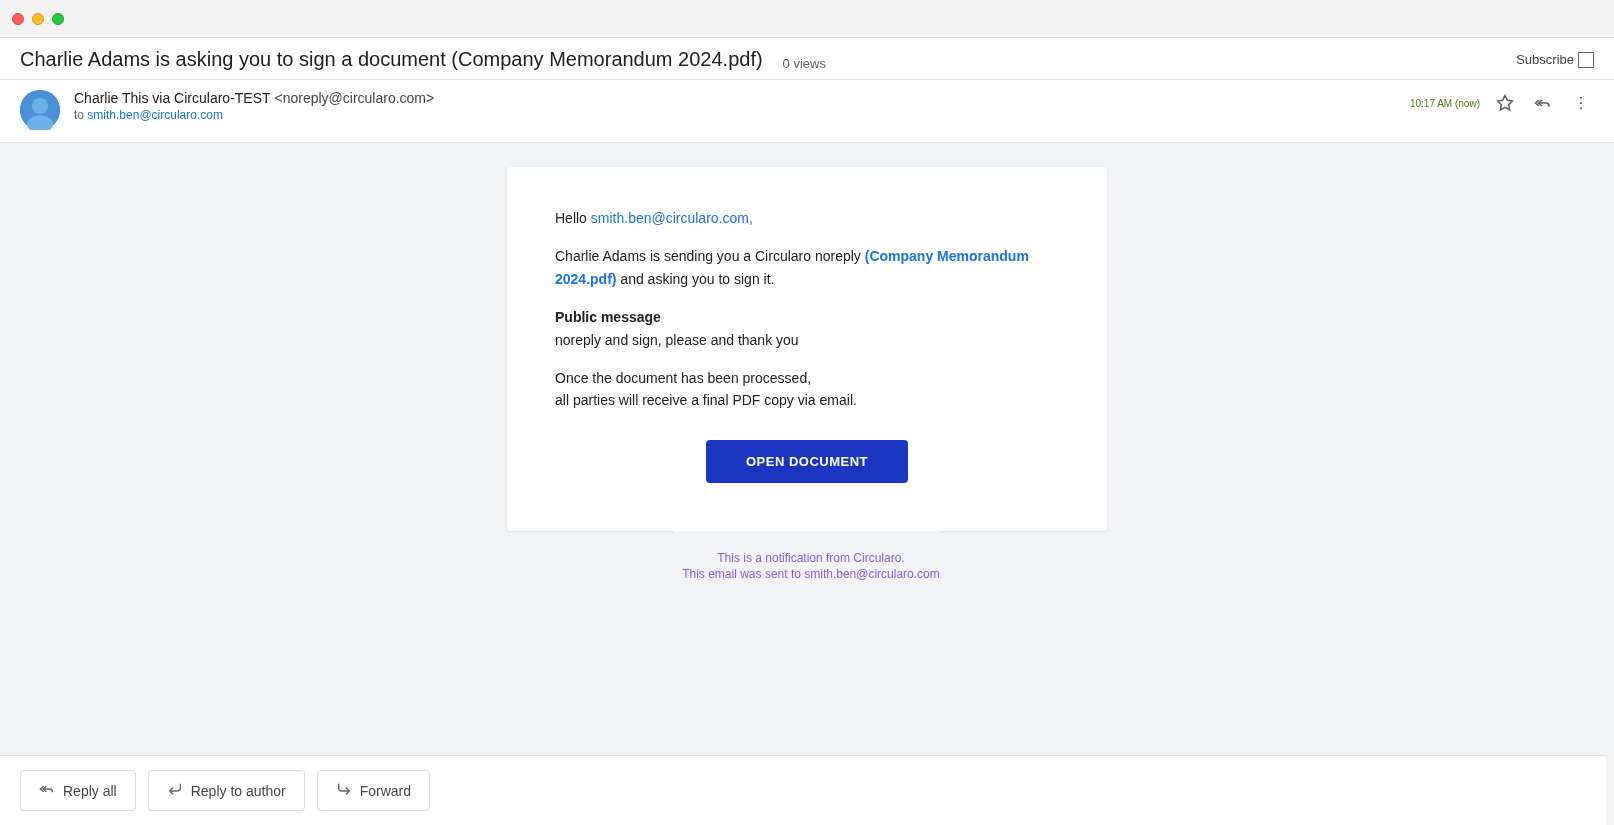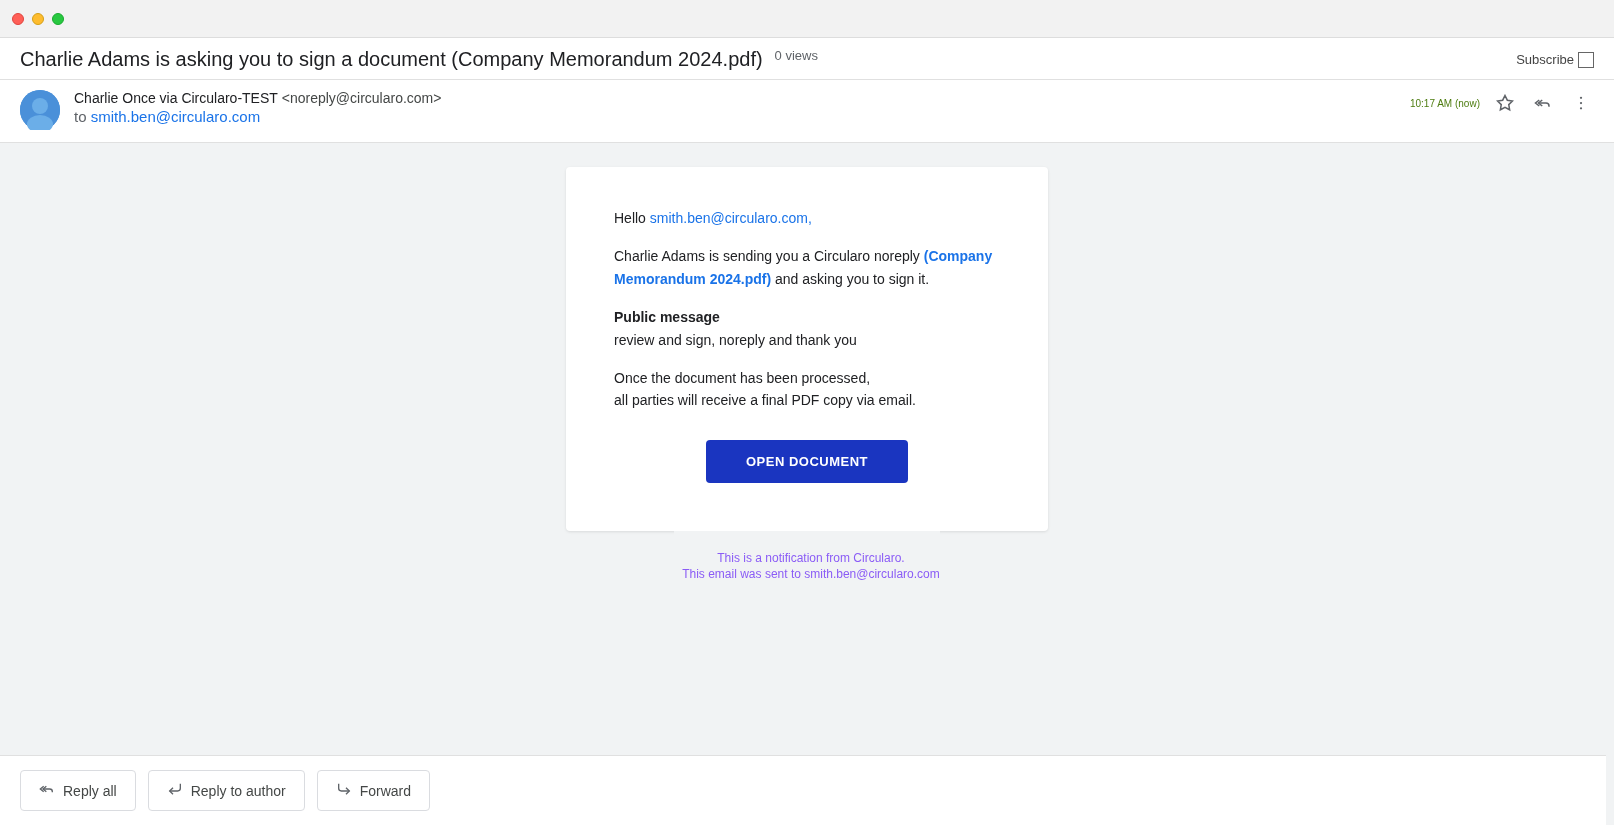--- a/index.html
+++ b/index.html
@@ -34,22 +34,22 @@
     .email-title-bar {
       background: #ffffff;
       padding: 10px 20px 8px 20px;
       display: flex;
       align-items: center;
       justify-content: space-between;
       border-bottom: 1px solid #e0e0e0;
     }
     .email-subject-line {
       display: flex;
-      align-items: flex-start;
-      gap: 12px;
+      align-items: flex-end;
+      gap: 20px;
     }
     .email-subject {
       font-size: 20px;
       font-weight: 400;
       color: #202124;
     }
     .views-badge {
       font-size: 13px;
       color: #5f6368;
     }
@@ -93,21 +93,21 @@
       flex-shrink: 0;
     }
     .sender-info { display: flex; flex-direction: column; gap: 2px; }
     .sender-name-line {
       font-size: 14px;
       color: #202124;
     }
     .sender-name { font-weight: 500; }
     .sender-email { color: #444746; font-weight: 400; }
     .sender-to {
-      font-size: 15px;
+      font-size: 12px;
       color: #5f6368;
     }
     .sender-to a { color: #1a73e8; text-decoration: none; }
 
     .sender-right {
       display: flex;
       align-items: center;
       gap: 12px;
     }
     .email-time { font-size: 10px; color: #4d7c0f; }
@@ -128,21 +128,21 @@
     .email-body {
       background: #f1f3f4;
       padding: 24px 0 80px 0;
       min-height: 600px;
       display: flex;
       justify-content: center;
     }
     .email-card {
       background: #ffffff;
       border-radius: 4px;
-      width: 482px;
+      width: 600px;
       padding: 40px 48px 48px 48px;
       box-shadow: 0 1px 3px rgba(0,0,0,0.1);
     }
     .email-card p { margin-bottom: 16px; font-size: 14px; color: #202124; line-height: 1.6; }
     .email-link { color: #1a73e8; text-decoration: none; }
     .email-link-bold { color: #1a73e8; text-decoration: none; font-weight: 600; }
     .public-message-title { font-weight: 700; }
     .open-doc-btn {
       display: block;
       margin: 28px auto 0 auto;
@@ -240,21 +240,21 @@
   <div class="sender-left">
     <div class="avatar">
       <svg width="40" height="40" viewBox="0 0 40 40">
         <circle cx="20" cy="20" r="20" fill="#4a90d9"></circle>
         <circle cx="20" cy="16" r="8" fill="#6baee8"></circle>
         <ellipse cx="20" cy="34" rx="13" ry="9" fill="#6baee8"></ellipse>
       </svg>
     </div>
     <div class="sender-info">
       <div class="sender-name-line">
-        <span class="sender-name">Charlie Once via Circularo-TEST</span>
+        <span class="sender-name">Charlie This via Circularo-TEST</span>
         <span class="sender-email">&lt;noreply@circularo.com&gt;</span>
       </div>
       <div class="sender-to">
         <span>to</span>
         <a href="#">smith.ben@circularo.com</a>
       </div>
     </div>
   </div>
   <div class="sender-right">
     <span class="email-time">10:17 AM (now)</span>
@@ -285,21 +285,21 @@
     <div style="width: 100%; display: flex; flex-direction: column; align-items: center;">
       <div class="email-card">
         <p>
           <span>Hello </span><a href="#" class="email-link">smith.ben@circularo.com,</a>
         </p>
         <p>
           <span>Charlie Adams is sending you a Circularo noreply </span><a href="#" class="email-link-bold">(Company Memorandum 2024.pdf)</a><span> and asking you to sign it.</span>
         </p>
         <p>
           <span class="public-message-title">Public message</span><br>
-          <span>review and sign, noreply and thank you</span>
+          <span>noreply and sign, please and thank you</span>
         </p>
         <p>
           <span>Once the document has been processed,</span><br>
           <span>all parties will receive a final PDF copy via email.</span>
         </p>
         <div style="text-align:center;">
           <button class="open-doc-btn">OPEN DOCUMENT</button>
         </div>
       </div>
 

